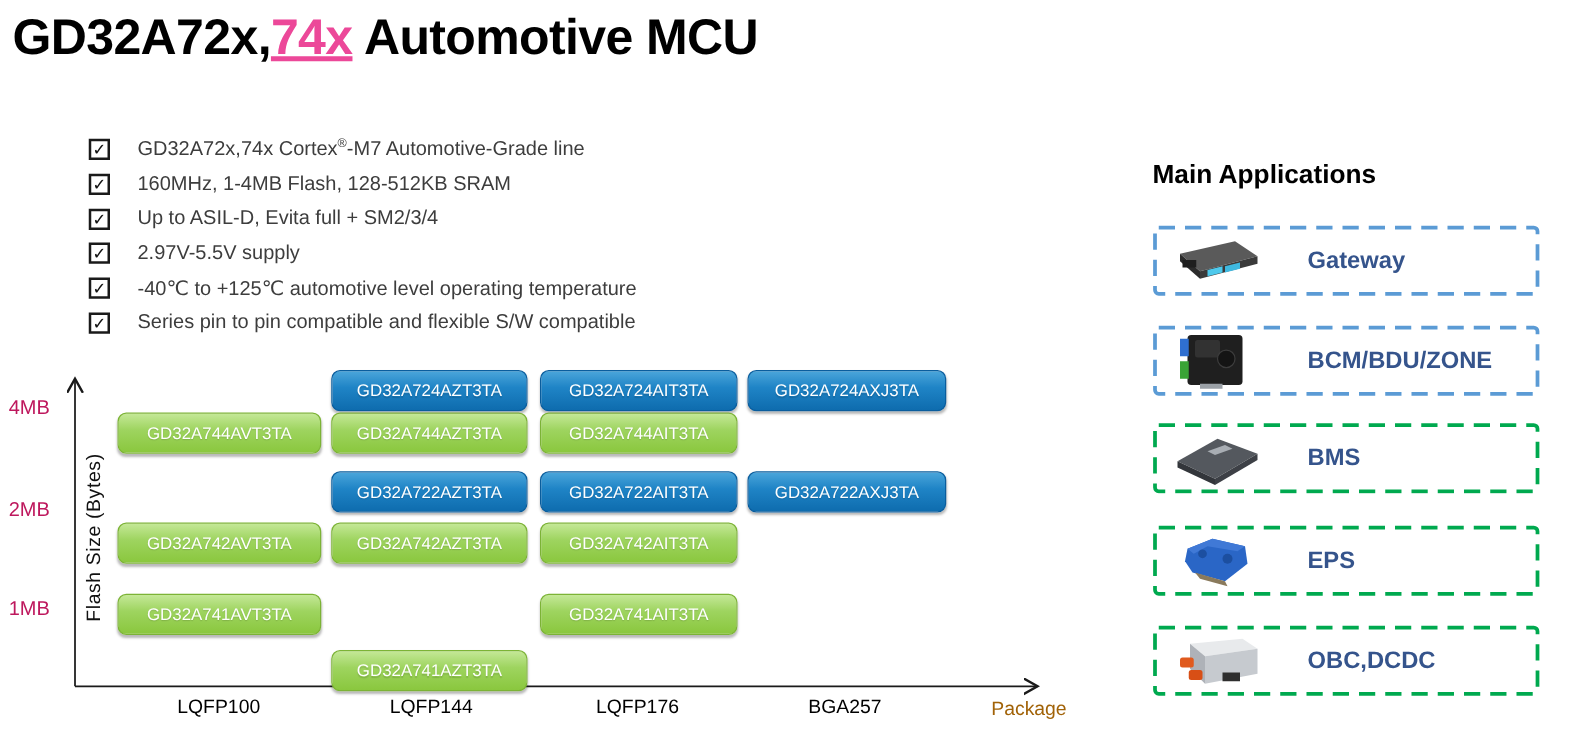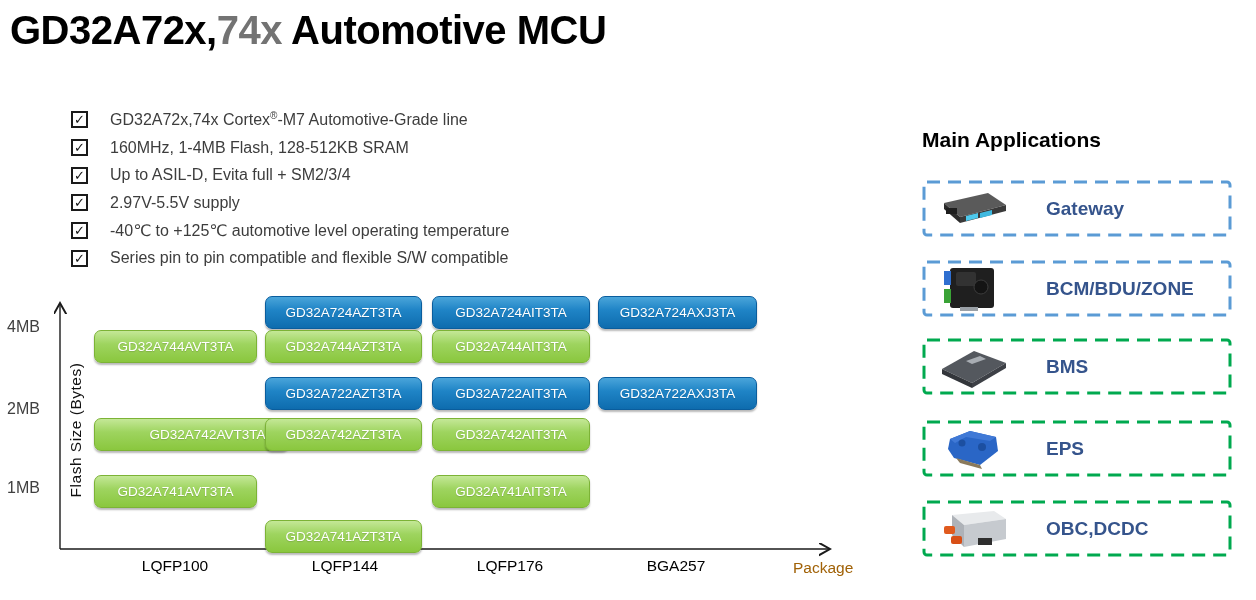--- a/index.html
+++ b/index.html
@@ -5,39 +5,39 @@
   html,body{margin:0;padding:0;}
   body{
     width:1256px;height:600px;position:relative;overflow:hidden;background:#ffffff;
     font-family:"Liberation Sans","DejaVu Sans",sans-serif;color:#000;
   }
   
   .page-title{
     position:absolute;left:10px;top:8px;margin:0;
     font-size:40px;font-weight:bold;letter-spacing:-0.5px;color:#000;white-space:nowrap;
   }
-  .page-title .green{color:#737373;}
+  .page-title .green{color:#ec4899;text-decoration:underline;}
   
   .features{position:absolute;left:71px;top:106px;margin:0;padding:0;list-style:none;}
   .feature{display:flex;align-items:center;height:27.7px;font-size:16px;color:#3d3d3d;white-space:nowrap;}
   .checkbox{
     flex:0 0 auto;width:13px;height:13px;border:2px solid #1a1a1a;margin-right:22px;
     display:flex;align-items:center;justify-content:center;
     font-size:13px;font-weight:bold;color:#111;line-height:1;
   }
   .feature sup{font-size:10px;line-height:0;}
   
   .chart{position:absolute;left:0;top:0;width:880px;height:600px;}
   .axes{position:absolute;left:0;top:0;}
   .ylabel{
     position:absolute;left:-19px;top:421px;width:190px;height:18px;text-align:center;
     font-size:15.5px;color:#111;letter-spacing:0.5px;transform:rotate(-90deg);white-space:nowrap;
   }
   .xlabel{position:absolute;left:793px;top:559px;font-size:15.5px;color:#a16207;}
-  .ytick{position:absolute;left:7px;width:48px;font-size:16px;color:#404040;}
+  .ytick{position:absolute;left:7px;width:48px;font-size:16px;color:#be185d;}
   .xtick{position:absolute;top:557px;width:110px;text-align:center;font-size:15.5px;color:#000;}
   .chip{
     position:absolute;height:31px;border-radius:7px;color:#fff;font-size:13.5px;
     display:flex;align-items:center;justify-content:center;white-space:nowrap;
     box-shadow:0 2px 2px rgba(0,0,0,0.28);text-shadow:0 1px 1px rgba(0,0,0,0.15);
   }
   .chip.blue{
     background:linear-gradient(180deg,#4aa5da 0%,#1f84c6 42%,#0e6cae 100%);
     border:1px solid #0a5d9d;
   }
@@ -116,21 +116,21 @@
   <div id="chips">
       <div class="chip blue" style="left: 265px; width: 155px; top: 296px;">GD32A724AZT3TA</div>
       <div class="chip blue" style="left: 432px; width: 156px; top: 296px;">GD32A724AIT3TA</div>
       <div class="chip blue" style="left: 598px; width: 157px; top: 296px;">GD32A724AXJ3TA</div>
       <div class="chip green" style="left: 94px; width: 161px; top: 330px;">GD32A744AVT3TA</div>
       <div class="chip green" style="left: 265px; width: 155px; top: 330px;">GD32A744AZT3TA</div>
       <div class="chip green" style="left: 432px; width: 156px; top: 330px;">GD32A744AIT3TA</div>
       <div class="chip blue" style="left: 265px; width: 155px; top: 377px;">GD32A722AZT3TA</div>
       <div class="chip blue" style="left: 432px; width: 156px; top: 377px;">GD32A722AIT3TA</div>
       <div class="chip blue" style="left: 598px; width: 157px; top: 377px;">GD32A722AXJ3TA</div>
-      <div class="chip green" style="left: 94px; width: 161px; top: 418px; padding-left: 32px;">GD32A742AVT3TA</div>
+      <div class="chip green" style="left: 94px; width: 161px; top: 418px;">GD32A742AVT3TA</div>
       <div class="chip green" style="left: 265px; width: 155px; top: 418px;">GD32A742AZT3TA</div>
       <div class="chip green" style="left: 432px; width: 156px; top: 418px;">GD32A742AIT3TA</div>
       <div class="chip green" style="left: 94px; width: 161px; top: 475px;">GD32A741AVT3TA</div>
       <div class="chip green" style="left: 265px; width: 155px; top: 475px; margin-top: 45px;">GD32A741AZT3TA</div>
       <div class="chip green" style="left: 432px; width: 156px; top: 475px;">GD32A741AIT3TA</div>
     </div>
 </div>
 
 <div>
   <div class="apps-heading">Main Applications</div>

